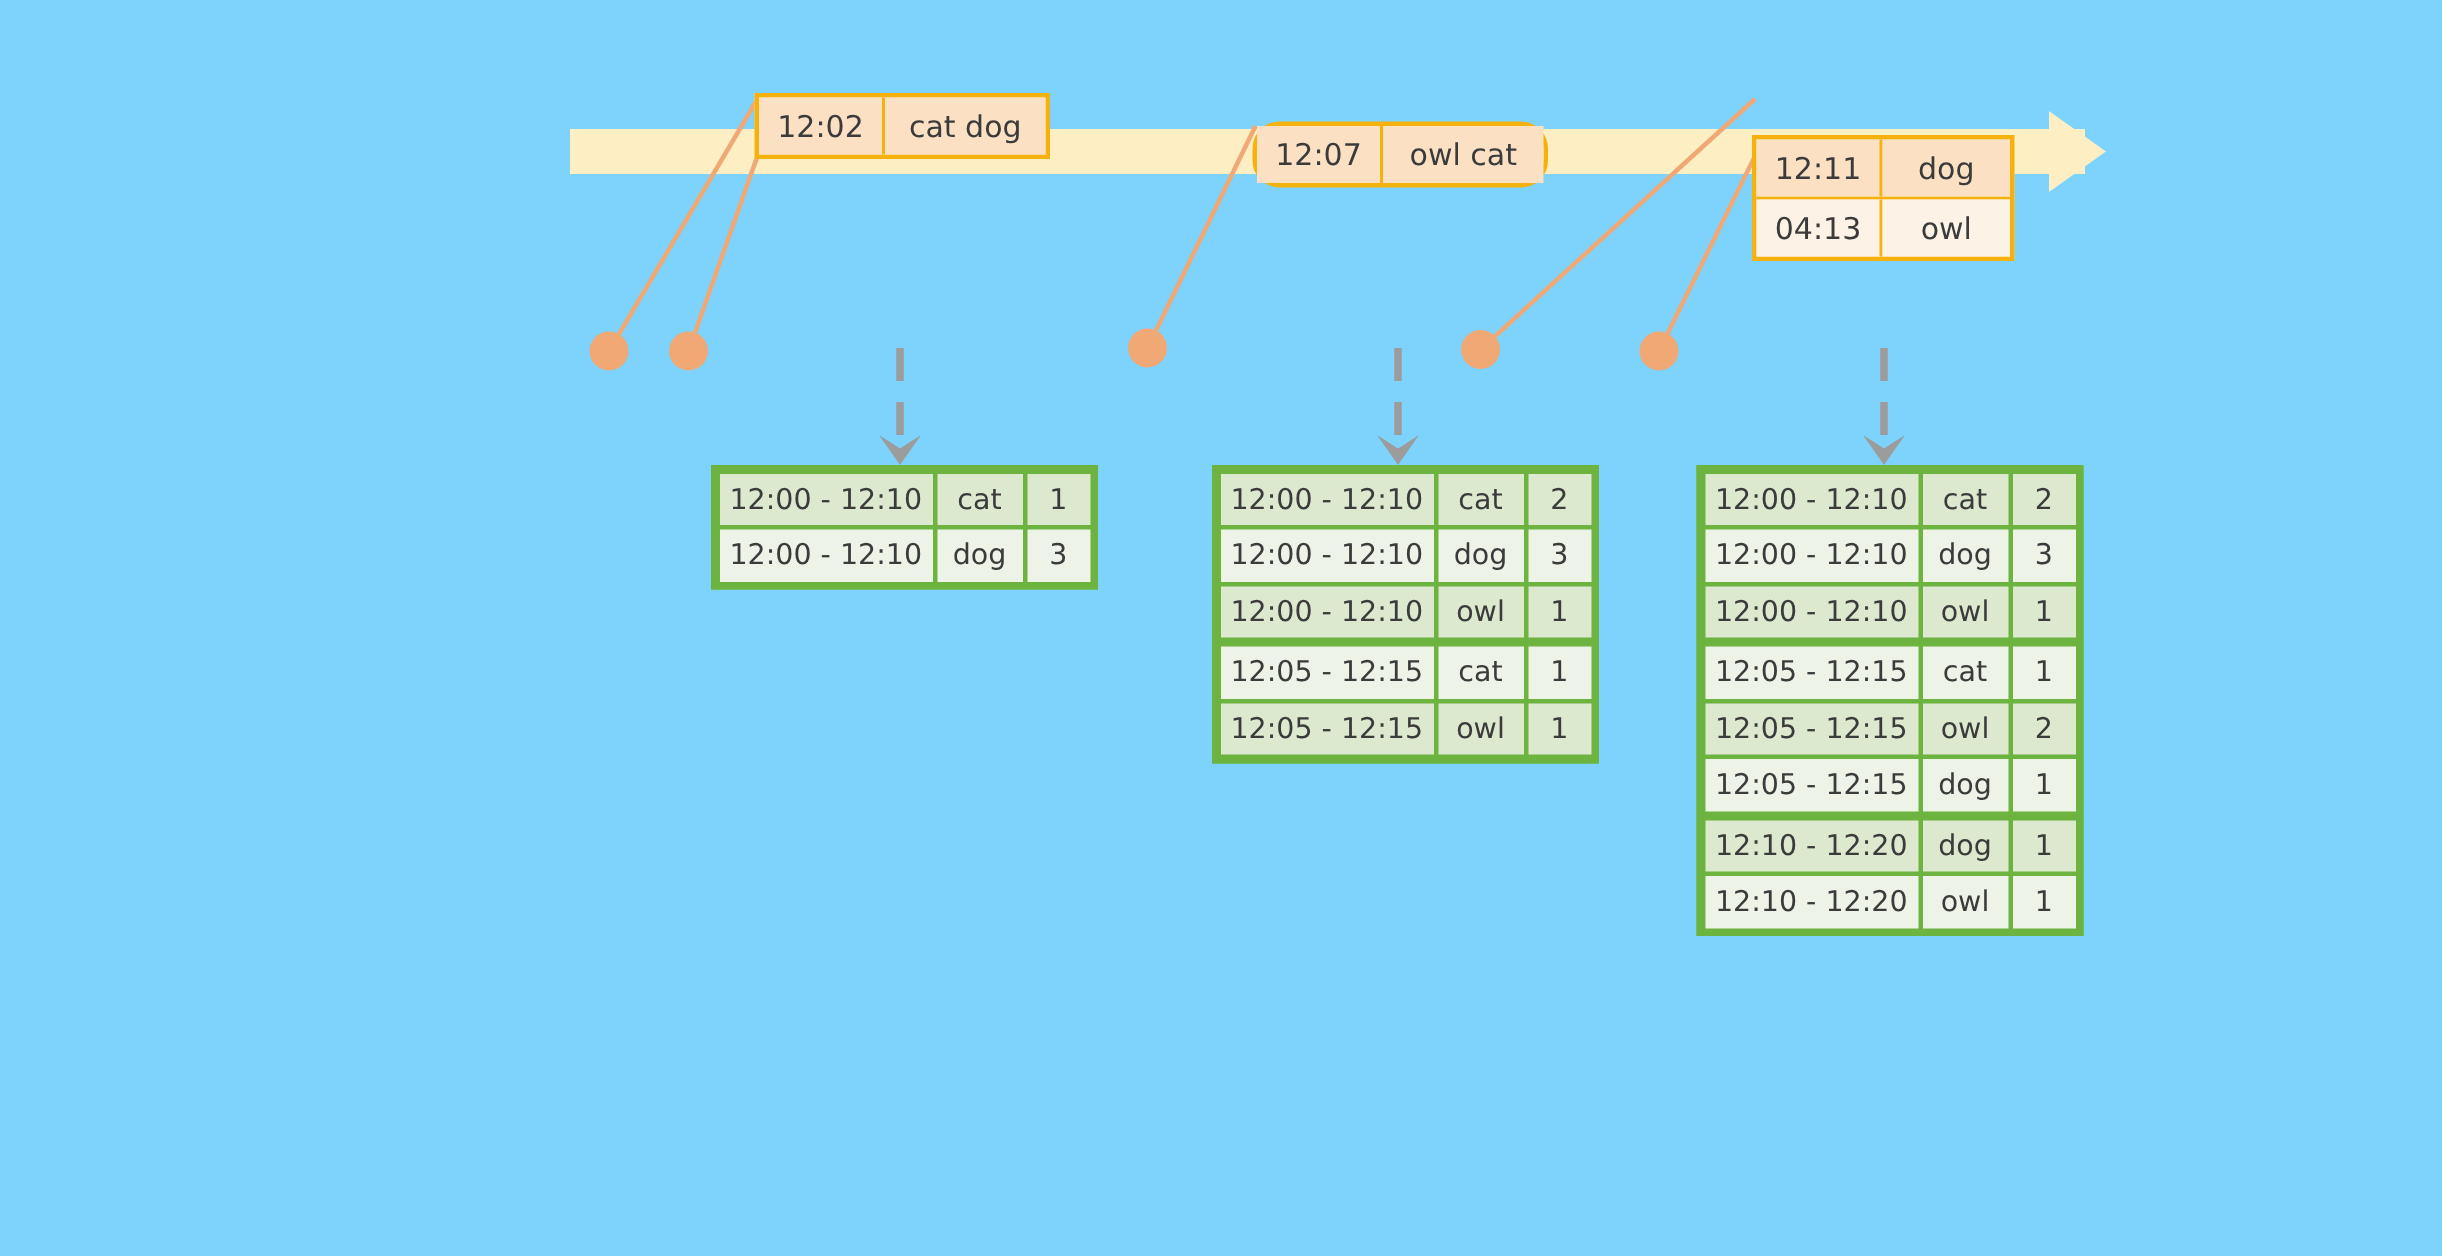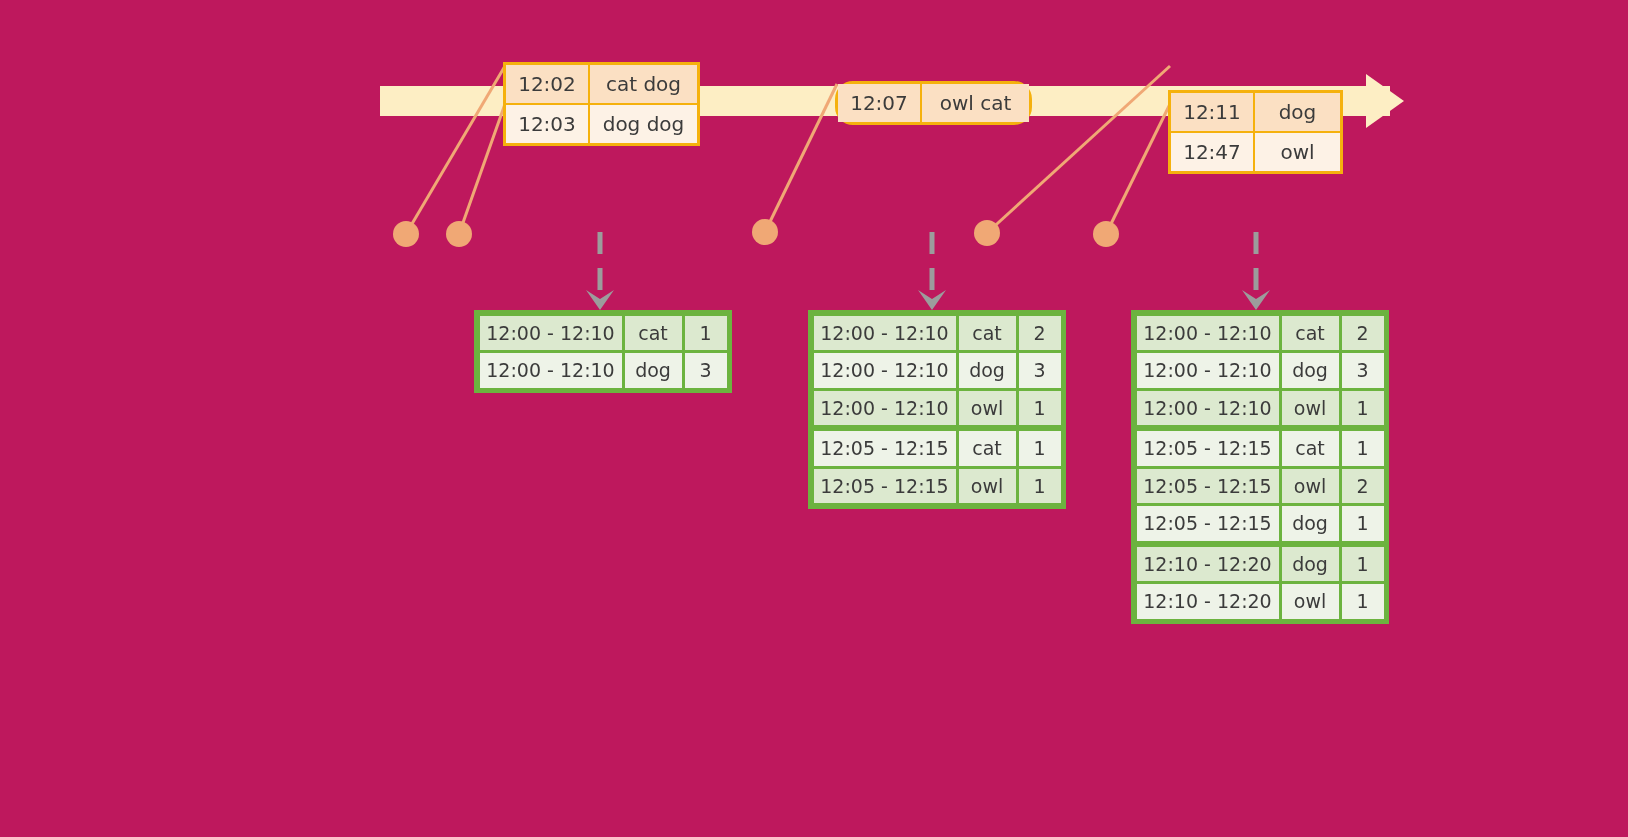--- a/index.html
+++ b/index.html
@@ -4,21 +4,21 @@
 <style>
   html, body {
     margin: 0;
     padding: 0;
     background: #000000;
   }
   #stage {
     position: relative;
     width: 1628px;
     height: 837px;
-    background: #be185d;
+    background: #7dd3fc;
     overflow: hidden;
     font-family: "DejaVu Sans", "Liberation Sans", sans-serif;
   }
 
   
   .timeline-bar {
     position: absolute;
     left: 380px;
     top: 86px;
     width: 1010px;
@@ -149,40 +149,36 @@
         <line x1="1256" y1="232" x2="1256" y2="294" stroke="#9c9c9c" stroke-width="5" stroke-dasharray="22 14"></line>
         <path d="M 1242 290 L 1256 310 L 1270 290 L 1256 299 Z" fill="#9c9c9c"></path>
       </g>
   </svg>
 
   <div class="evt-box" style="left:503px; top:62px; width:197px;">
     <div class="evt-row shade-a">
       <div class="evt-cell time">12:02</div>
       <div class="evt-cell payload">cat dog</div>
     </div>
-    <div class="evt-row shade-b">
-      <div class="evt-cell time">12:03</div>
-      <div class="evt-cell payload">dog dog</div>
-    </div>
   </div>
 
   <div class="evt-box" style="left:835px; top:81px; width:197px;border-radius:18px;">
     <div class="evt-row shade-a">
       <div class="evt-cell time">12:07</div>
       <div class="evt-cell payload">owl cat</div>
     </div>
   </div>
 
   <div class="evt-box" style="left:1168px; top:62px; width:175px;margin-top:28px;">
     <div class="evt-row shade-a">
       <div class="evt-cell time">12:11</div>
       <div class="evt-cell payload">dog</div>
     </div>
     <div class="evt-row shade-b">
-      <div class="evt-cell time">12:47</div>
+      <div class="evt-cell time">04:13</div>
       <div class="evt-cell payload">owl</div>
     </div>
   </div>
 
   <div class="win-table" id="win-table-1" style="left:474px; top:310px;">
       <div class="win-row shade-a">
         <div class="win-cell range">12:00 - 12:10</div>
         <div class="win-cell key">cat</div>
         <div class="win-cell count">1</div>
       </div>

